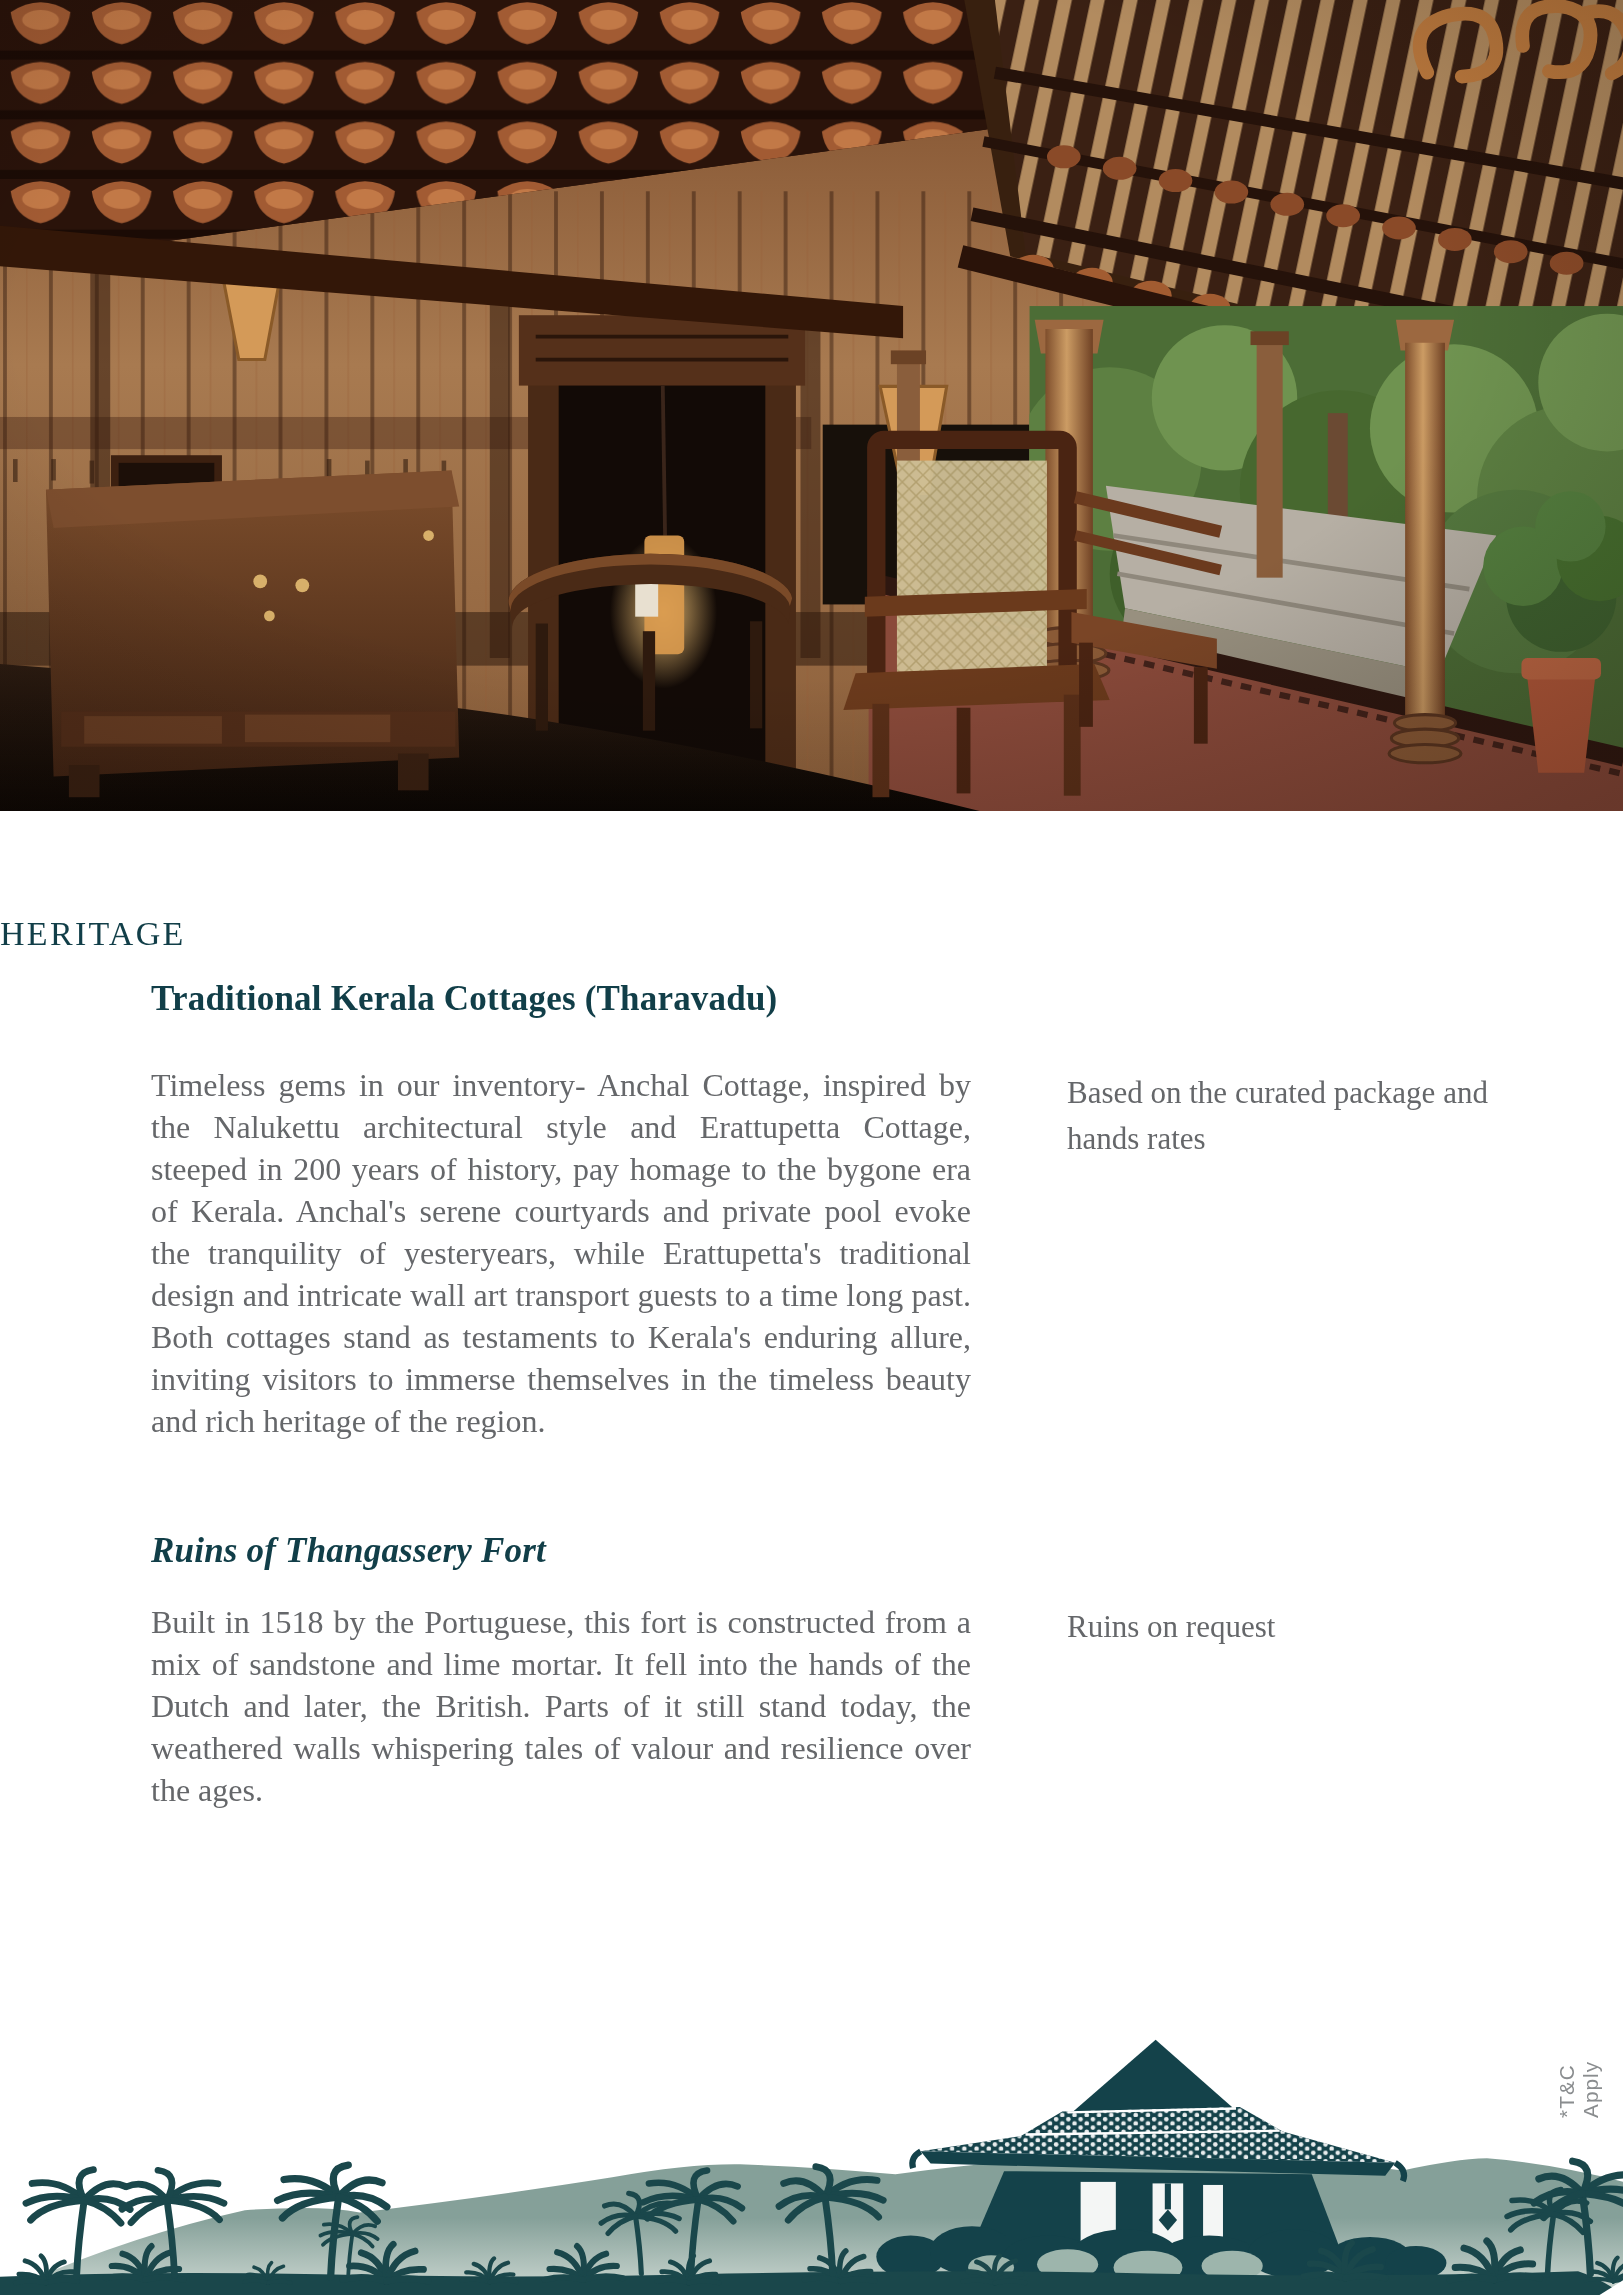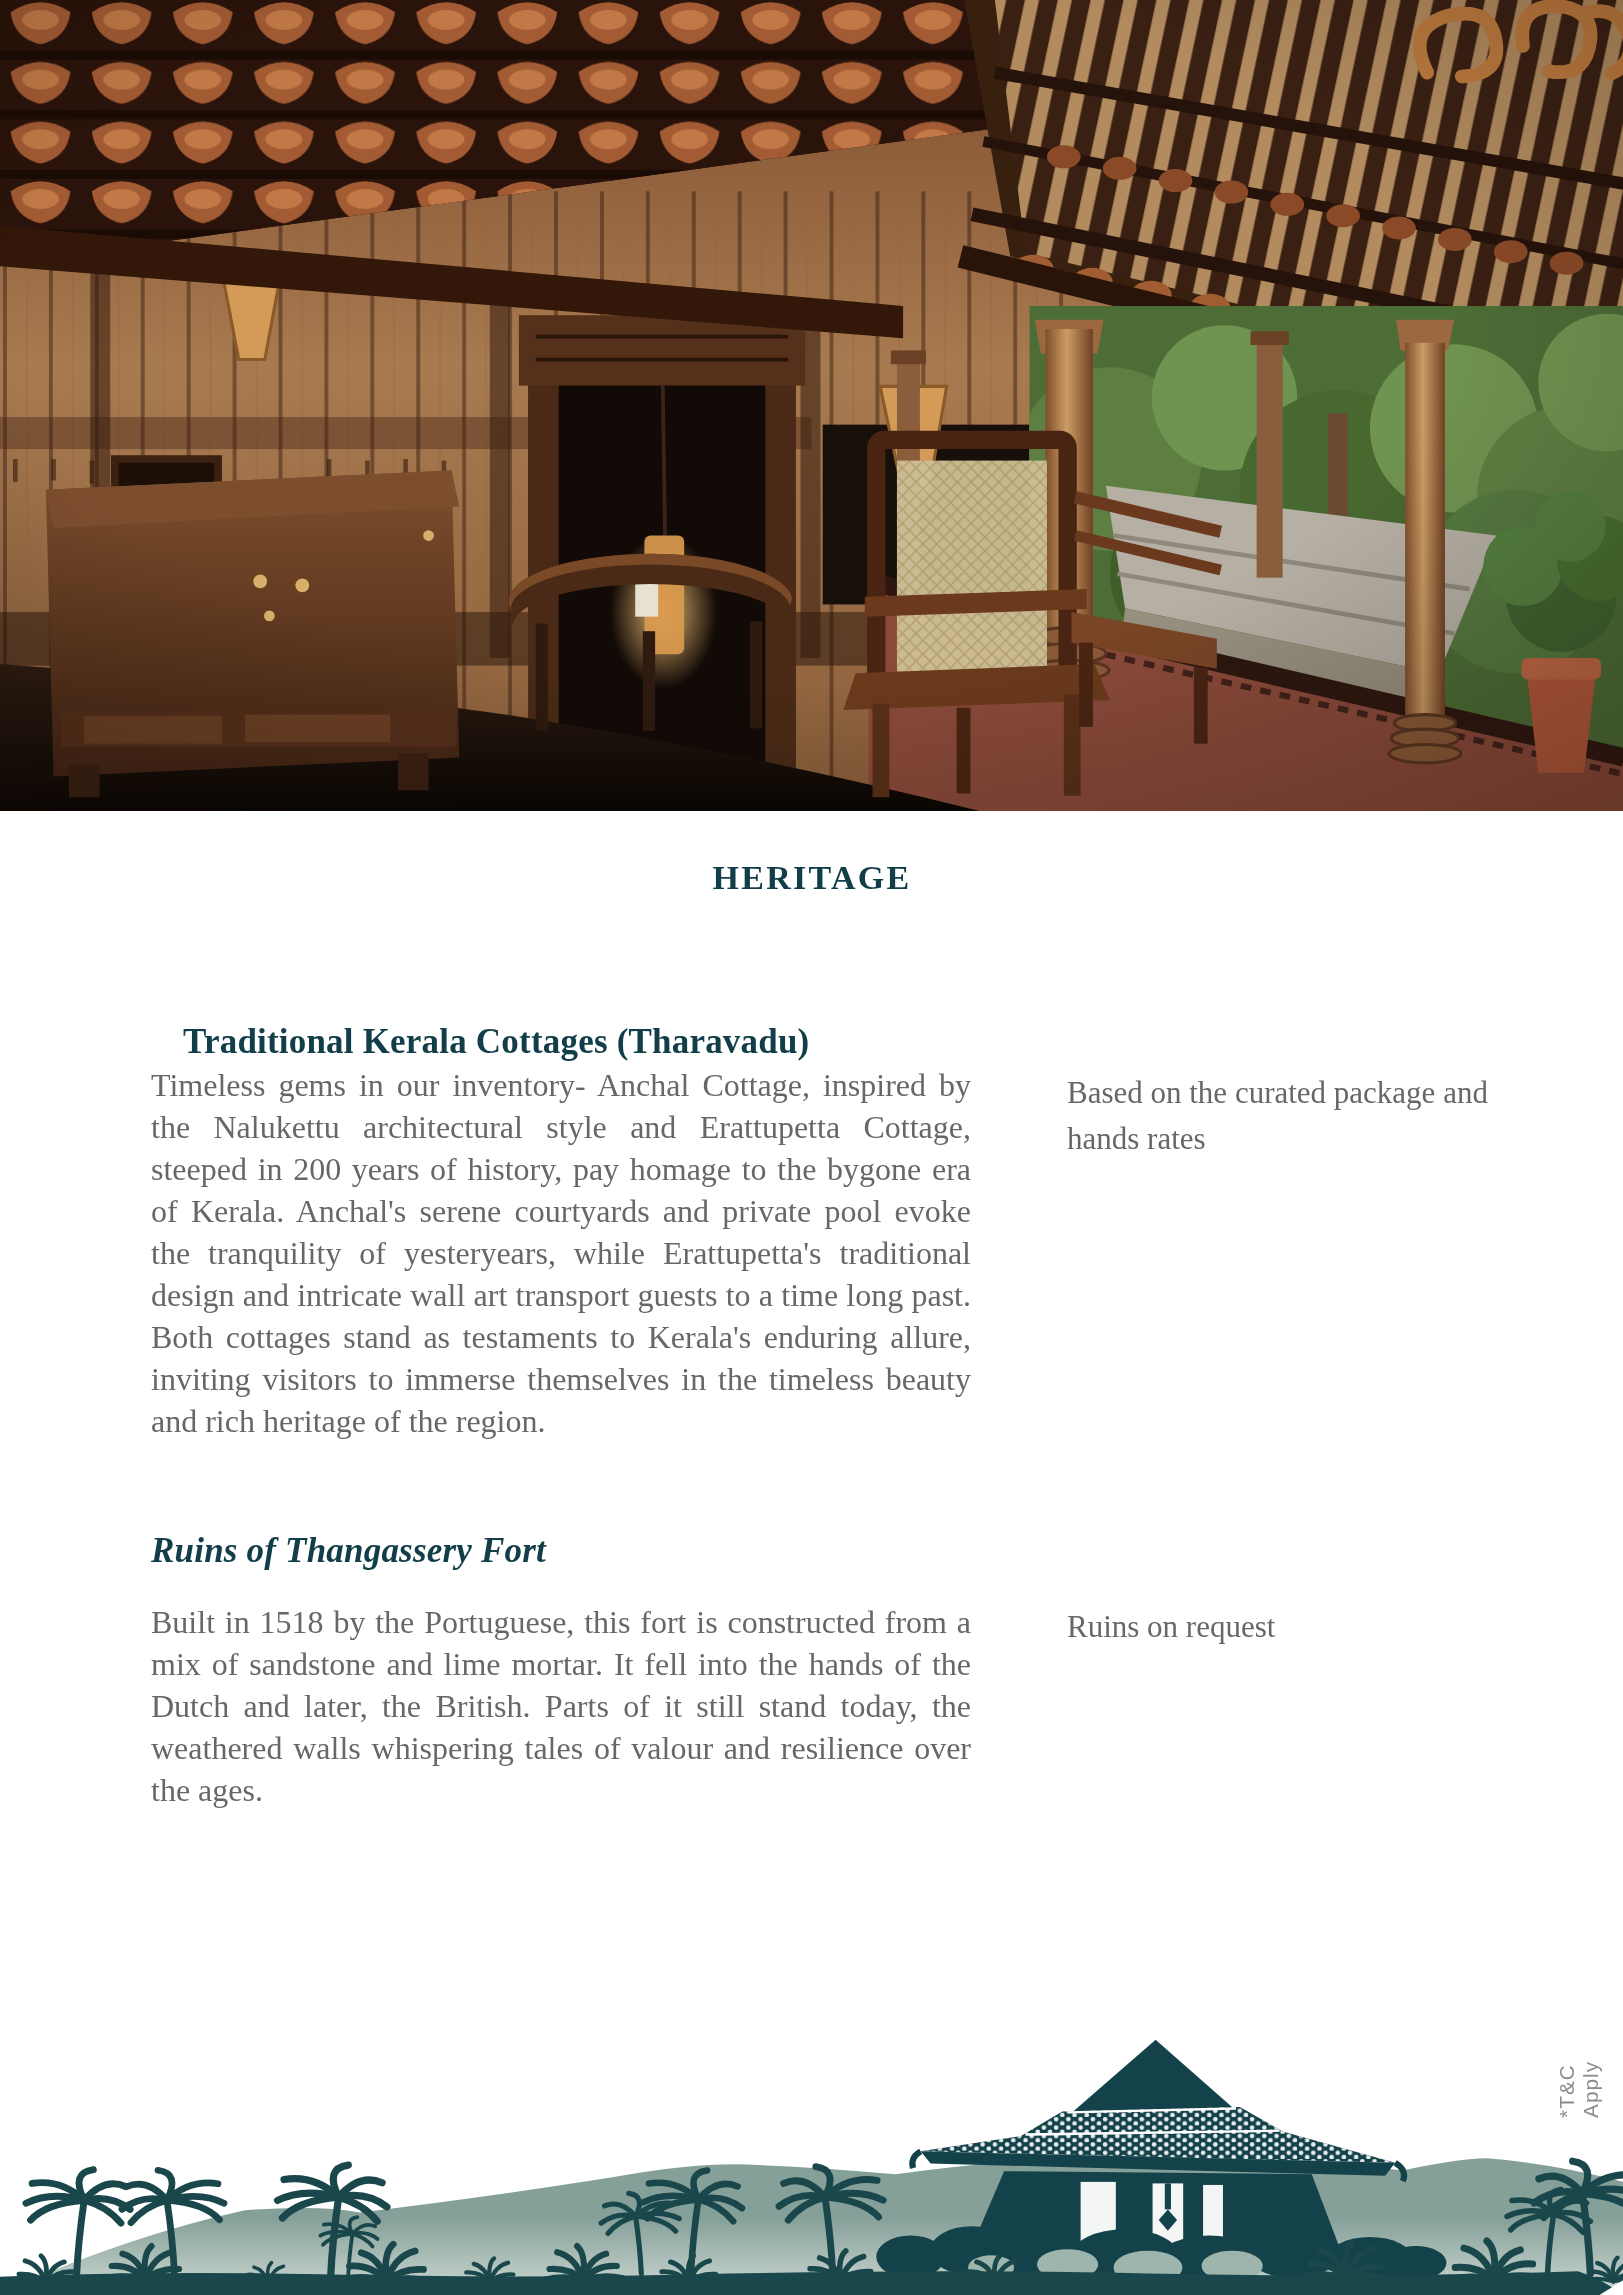--- a/index.html
+++ b/index.html
@@ -1,24 +1,24 @@
 <!DOCTYPE html>
 <html style="font-size:12.2px"><head>
 <meta charset="utf-8">
 <style>
   html,body{margin:0;padding:0;background:#fff;}
   .page{position:relative;width:1624px;height:2295px;background:#ffffff;overflow:hidden;
         font-family:"Liberation Serif",serif;}
   .hero{position:absolute;top:0;left:0;width:1624px;height:811px;}
   .hero svg{display:block;width:100%;height:100%;}
-  .page-title{position:absolute;top:859px;left:0;width:1624px;text-align:center;
-        font-weight:700;font-size:34px;letter-spacing:2.3px;color:#113e48;}
+  .page-title{position:absolute;top:915px;left:0;width:1624px;
+        font-weight:400;font-size:34px;letter-spacing:2.3px;color:#113e48;}
   .sec-heading{position:absolute;left:151px;font-size:35px;font-weight:700;color:#113e48;
         letter-spacing:0.2px;white-space:nowrap;}
-  .heading-1{top:1022px;margin-left:32px;} .heading-2{top:1531px;font-style:italic;}
+  .heading-1{top:979px;} .heading-2{top:1531px;font-style:italic;}
   .sec-body{position:absolute;left:151px;width:820px;font-size:32px;line-height:42px;
         color:#65676a;text-align:justify;}
   .body-1{top:1064px;} .body-2{top:1601px;}
   .sec-aside{position:absolute;left:1067px;width:436px;font-size:31px;line-height:46px;color:#65676a;}
   .aside-1{top:1070px;} .aside-2{top:1604px;}
   .footer-art{position:absolute;left:0;top:1974px;width:1624px;height:321px;}
   .footer-art svg{display:block;width:100%;height:100%;}
   .tc-note{position:absolute;top:2011px;left:1555px;height:107px;
         writing-mode:vertical-rl;transform:rotate(180deg);
         font-family:"Liberation Sans",sans-serif;font-size:20.7px;letter-spacing:1.1px;color:#8a8d8f;}

